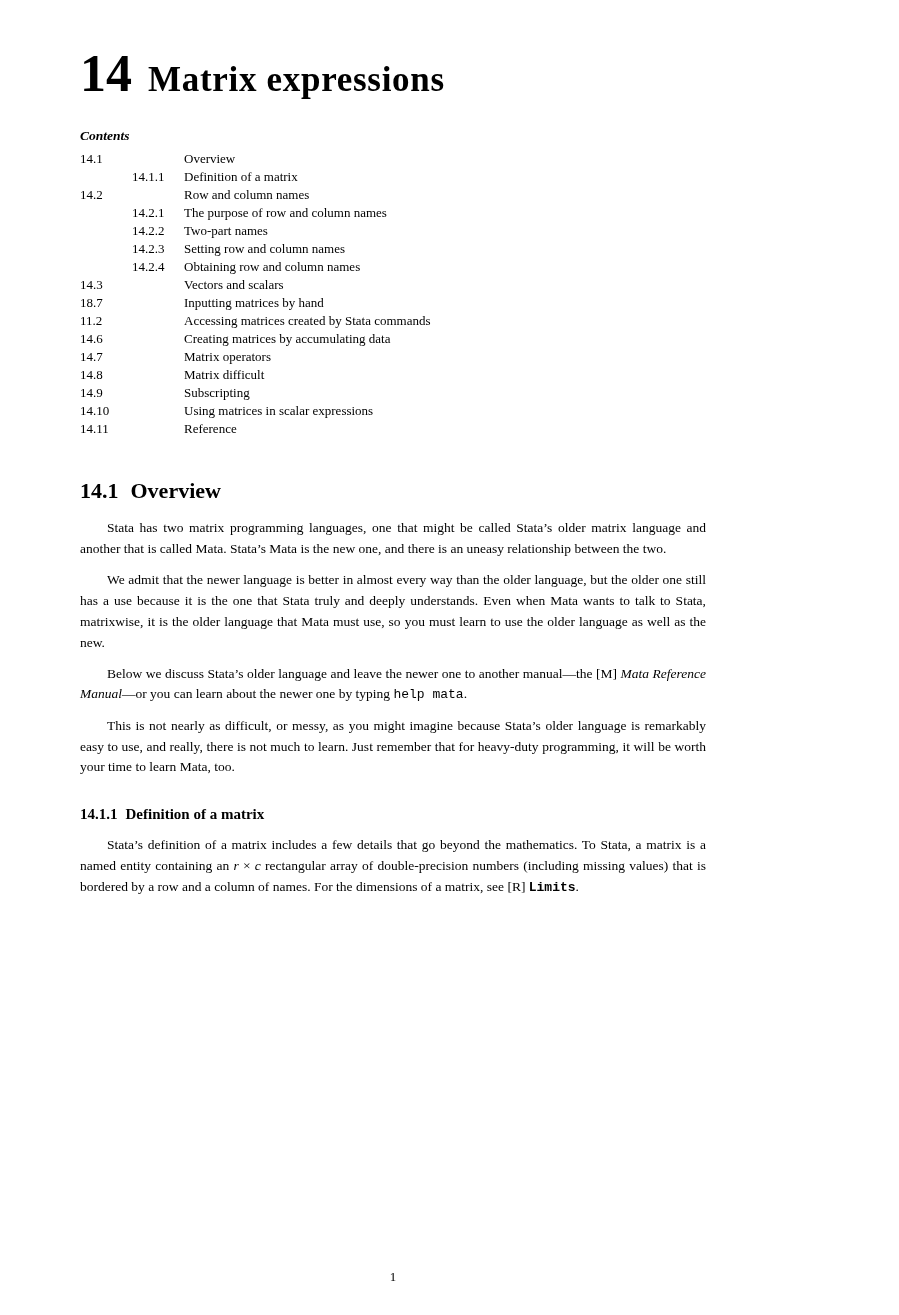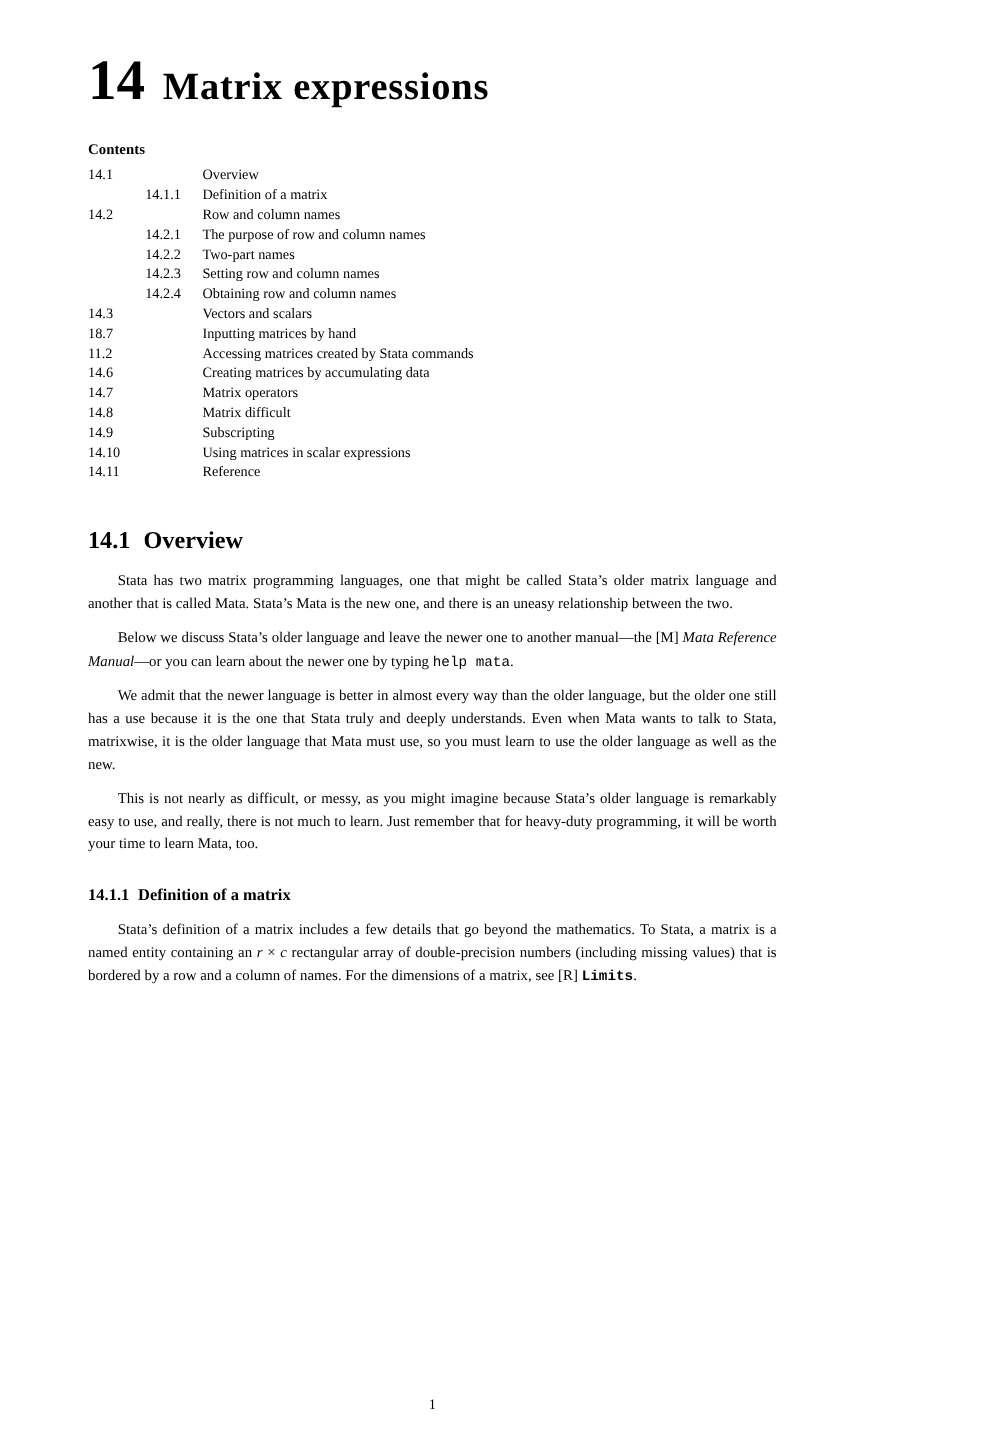--- a/index.html
+++ b/index.html
@@ -42,20 +42,21 @@
 
     
     .contents-section {
       margin-bottom: 40px;
     }
 
     .contents-label {
       font-weight: bold;
       font-size: 13.5px;
       margin-bottom: 6px;
+      font-style: italic;
     }
 
     .toc-table {
       border-collapse: collapse;
     }
 
     .toc-table tr td {
       padding: 1px 0;
       font-size: 13px;
       vertical-align: top;
@@ -223,25 +224,25 @@
   <div class="section-heading">
     <span class="section-num">14.1</span>
     <span class="section-title">Overview</span>
   </div>
 
   <p class="body-para">
     Stata has two matrix programming languages, one that might be called Stata’s older matrix language and another that is called Mata. Stata’s Mata is the new one, and there is an uneasy relationship between the two.
   </p>
 
   <p class="body-para">
+    We admit that the newer language is better in almost every way than the older language, but the older one still has a use because it is the one that Stata truly and deeply understands. Even when Mata wants to talk to Stata, matrixwise, it is the older language that Mata must use, so you must learn to use the older language as well as the new.
+  </p>
+
+  <p class="body-para">
     Below we discuss Stata’s older language and leave the newer one to another manual—the [M] <em>Mata Reference Manual</em>—or you can learn about the newer one by typing <code>help mata</code>.
-  </p>
-
-  <p class="body-para">
-    We admit that the newer language is better in almost every way than the older language, but the older one still has a use because it is the one that Stata truly and deeply understands. Even when Mata wants to talk to Stata, matrixwise, it is the older language that Mata must use, so you must learn to use the older language as well as the new.
   </p>
 
   <p class="body-para">
     This is not nearly as difficult, or messy, as you might imagine because Stata’s older language is remarkably easy to use, and really, there is not much to learn. Just remember that for heavy-duty programming, it will be worth your time to learn Mata, too.
   </p>
 
   <div class="subsection-heading">
     <span class="subsection-num">14.1.1</span><span class="subsection-title">Definition of a matrix</span>
   </div>
 

